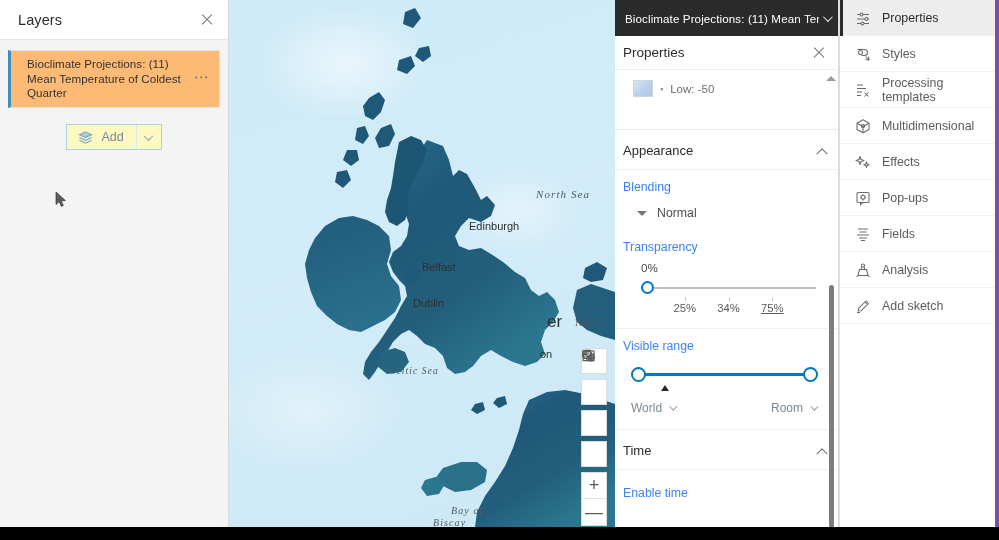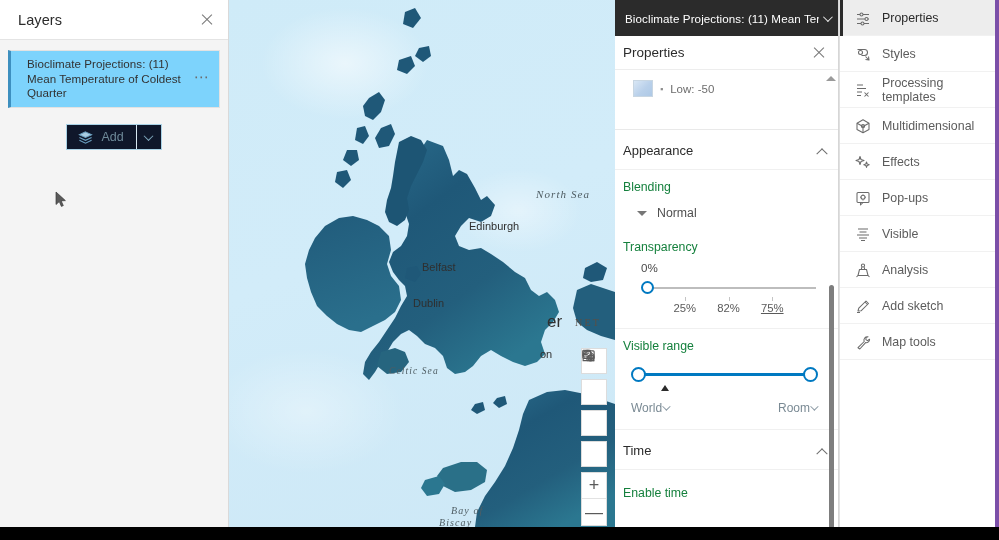--- a/index.html
+++ b/index.html
@@ -26,36 +26,36 @@
     opacity: .75;
   }
   .x-close:before, .x-close:after {
     content:''; position:absolute; left: 2px; top: 8px; width: 14px; height: 1.2px;
     background: #4a4a4a;
   }
   .x-close:before { transform: rotate(45deg); }
   .x-close:after  { transform: rotate(-45deg); }
 
   #layer-card {
-    margin: 10px 8px 0 8px; background: #7dd3fc; border: 1px solid #e2e2e2;
+    margin: 10px 8px 0 8px; background: #fdba74; border: 1px solid #e2e2e2;
     border-left: 3px solid #3d8fbf;
     height: 58px; display: flex; align-items: center; padding: 0 6px 0 16px;
   }
   #layer-card-text {
     font-size: 11.6px; line-height: 14.6px; color: #323232; flex: 1;
     letter-spacing:.05px;
   }
   .dots {
     width: 22px; text-align: center; color: #6b6b6b; font-size: 15px;
     letter-spacing: 1.5px; cursor: pointer; padding-bottom:4px;
   }
 
   #add-row { display:flex; justify-content:center; margin-top: 16px; }
   #add-group {
-    display: flex; height: 26px; border: 1px solid #a9d2e6; background:#0f172a;
+    display: flex; height: 26px; border: 1px solid #a9d2e6; background:#fef9c3;
   }
   #add-button {
     display:flex; align-items:center; gap:7px; padding: 0 12px 0 10px;
     cursor:pointer; border-right: 1px solid #d7e8f2;
   }
   #add-label { font-size: 12.5px; color: #6e8a99; }
   #add-caret {
     width: 24px; display:flex; align-items:center; justify-content:center; cursor:pointer;
   }
   .chev { display:inline-block; width:7px; height:7px; border-right:1.4px solid #7fa8bd;
@@ -129,21 +129,21 @@
 
   .sec-head {
     display:flex; align-items:center; padding: 13px 12px 11px 8px;
     border-bottom:1px solid #f0f0f0; cursor:pointer;
   }
   .sec-title { font-size:13px; color:#2b2b2b; flex:1; }
   .caret-up { width:8px; height:8px; border-left:1.3px solid #6e6e6e;
               border-top:1.3px solid #6e6e6e; transform: rotate(45deg) translate(2px,2px); }
 
   .sec-body { padding: 10px 12px 14px 8px; border-bottom:1px solid #f0f0f0; }
-  .field-label { font-size:12.3px; color:#15803d; }
+  .field-label { font-size:12.3px; color:#3b82f6; }
 
   #blend-row { display:flex; align-items:center; gap:10px; margin: 12px 0 0 14px; }
   .tri-down { width:0;height:0;border-left:5px solid transparent;border-right:5px solid transparent;
               border-top:5px solid #767676; }
   #blend-value { font-size:12.3px; color:#4f4f4f; }
 
   #transp-label { margin-top:20px; }
   #transp-val { font-size:11.6px; color:#4a4a4a; margin: 7px 0 0 18px; }
   .slider-wrap { position:relative; height: 22px; margin: 4px 10px 0 18px; }
   .track { position:absolute; left:8px; right:0; top:9px; height:1.6px; background:#bdbdbd; }
@@ -157,21 +157,21 @@
 
   #vis-range-label { margin-bottom: 8px; }
   #vr-wrap { position:relative; height:22px; margin: 12px 8px 0 8px; }
   #vr-track { position:absolute; left:9px; right:9px; top:8px; height:3px; background:#0079c1; }
   .vr-knob { position:absolute; top:2px; width:15px; height:15px; border-radius:50%;
              background:#fff; border:2.2px solid #0079c1; cursor:pointer; }
   #vr-marker { position:absolute; left:30px; top:20px; width:0;height:0;
                border-left:4px solid transparent; border-right:4px solid transparent;
                border-bottom:6px solid #2b2b2b; }
   #vr-labels { display:flex; justify-content:space-between; margin: 14px 10px 0 8px; }
-  .vr-lab { display:flex; align-items:center; gap:0; font-size:12px; color:#7a8a94; cursor:pointer; }
+  .vr-lab { display:flex; align-items:center; gap:7px; font-size:12px; color:#7a8a94; cursor:pointer; }
   .chev-sm { display:inline-block; width:6px; height:6px; border-right:1.3px solid #8b9aa4;
              border-bottom:1.3px solid #8b9aa4; transform: rotate(45deg) translateY(-2px); }
 
   #time-body { display:flex; align-items:center; padding: 16px 12px 20px 8px; }
   #time-label { flex:1; }
 
   
   #panel-sb-track { position:absolute; right:1px; top:70px; width:7px; bottom:0; }
   #panel-sb-thumb { position:absolute; right:3px; top:215px; width:5px; height:305px;
                     background:#7d7d7d; border-radius:3px; cursor:pointer; }
@@ -303,21 +303,21 @@
       <path fill="#2b7790" d="M196,480 L210,476 L216,484 L210,494 L198,496 L192,488 Z"></path>
 
       <path fill="#1f5878" d="M246,404 L254,402 L256,410 L248,414 L242,410 Z"></path>
       <path fill="#1f5878" d="M268,398 L276,396 L278,404 L270,408 L264,403 Z"></path>
     </svg>
 
     <div id="map-labels">
         <div class="mlabel sea" style="left: 307px; top: 188px; font-size: 11px;">North Sea</div>
         <div class="mlabel sea" style="left: 160px; top: 366px; font-size: 9.5px;">Celtic Sea</div>
         <div class="mlabel sea" style="left: 206px; top: 505px; font-size: 10px; margin-left: 16px;">Bay of</div>
-        <div class="mlabel sea" style="left: 210px; top: 517px; font-size: 10px;">Biscay</div>
+        <div class="mlabel sea" style="left: 204px; top: 517px; font-size: 10px;">Biscay</div>
         <div class="mlabel city" style="left: 240px; top: 220px; font-size: 11px;">Edinburgh</div>
         <div class="mlabel city" style="left: 193px; top: 261px; font-size: 11px;">Belfast</div>
         <div class="mlabel city" style="left: 184px; top: 297px; font-size: 11px;">Dublin</div>
         <div class="mlabel city" style="left: 318px; top: 300px; font-size: 17px; margin-top: 12px;">er</div>
         <div class="mlabel city" style="left: 311px; top: 348px; font-size: 11px;">on</div>
         <div class="mlabel ctry" style="left: 346px; top: 317px; font-size: 10px;">NET</div>
       </div>
 
     <div id="map-tools">
       <div class="mtool">
@@ -391,21 +391,21 @@
         <div id="transp-val">0%</div>
 
         <div class="slider-wrap">
           <div class="track"></div>
           <div class="knob-o" style="left:0px"></div>
         </div>
         <div class="ticks" id="transp-ticks">
             <div class="tick" style="left: 25%;"></div>
             <div class="tlab" style="left: 25%;">25%</div>
             <div class="tick" style="left: 50%;"></div>
-            <div class="tlab" style="left: 50%;">82%</div>
+            <div class="tlab" style="left: 50%;">34%</div>
             <div class="tick" style="left: 75%;"></div>
             <div class="tlab" style="left: 75%; text-decoration: underline;">75%</div>
           </div>
       </div>
 
       <div class="sec-body">
         <div class="field-label" id="vis-range-label">Visible range</div>
         <div id="vr-wrap">
           <div id="vr-track"></div>
           <div class="vr-knob" style="left:0px"></div>
@@ -500,21 +500,21 @@
           </svg>
         </span>
         <span class="nav-label">Pop-ups</span>
       </div>
       <div class="nav-item">
         <span class="nav-icon">
           <svg width="16" height="16" viewBox="0 0 16 16" fill="none" stroke="#6b6b6b" stroke-width="1.05" stroke-linejoin="round">
             <path d="M3 3h10M4.5 6h7M2 9h12M4 12h8M6 14.5h4"></path>
           </svg>
         </span>
-        <span class="nav-label">Visible</span>
+        <span class="nav-label">Fields</span>
       </div>
       <div class="nav-item">
         <span class="nav-icon">
           <svg width="16" height="16" viewBox="0 0 16 16" fill="none" stroke="#6b6b6b" stroke-width="1.05" stroke-linejoin="round">
             <circle cx="8" cy="3.5" r="1.6"></circle>
             <path d="M4.5 7.5 L11.5 7.5 L13 13.5 L3 13.5 Z"></path>
             <path d="M6.5 7.5 L6.5 5.2M9.5 7.5 L9.5 5.2"></path>
             <path d="M3 13.5 L1.5 15M13 13.5 L14.5 15"></path>
           </svg>
         </span>
@@ -522,25 +522,17 @@
       </div>
       <div class="nav-item">
         <span class="nav-icon">
           <svg width="16" height="16" viewBox="0 0 16 16" fill="none" stroke="#6b6b6b" stroke-width="1.05" stroke-linejoin="round">
             <path d="M3 13 L3.8 10.2 L11 3 L13.5 5.5 L6.3 12.7 Z"></path>
             <path d="M10 4 L12.5 6.5M2 14.5 L5 14.5"></path>
           </svg>
         </span>
         <span class="nav-label">Add sketch</span>
       </div>
-      <div class="nav-item">
-        <span class="nav-icon">
-          <svg width="16" height="16" viewBox="0 0 16 16" fill="none" stroke="#6b6b6b" stroke-width="1.05" stroke-linejoin="round">
-            <path d="M13 2.8 A3.4 3.4 0 0 0 9.2 7.5 L3 13.7 L4.8 15 L10.6 8.6 A3.4 3.4 0 0 0 14.6 5.2 L12.4 6.6 L10.9 5.6 L11 3.6 Z"></path>
-          </svg>
-        </span>
-        <span class="nav-label">Map tools</span>
-      </div>
     </div>
   <div id="right-nav-edge"></div>
 
   <div id="bottom-bar"></div>
 </div>
 
 </body></html>

